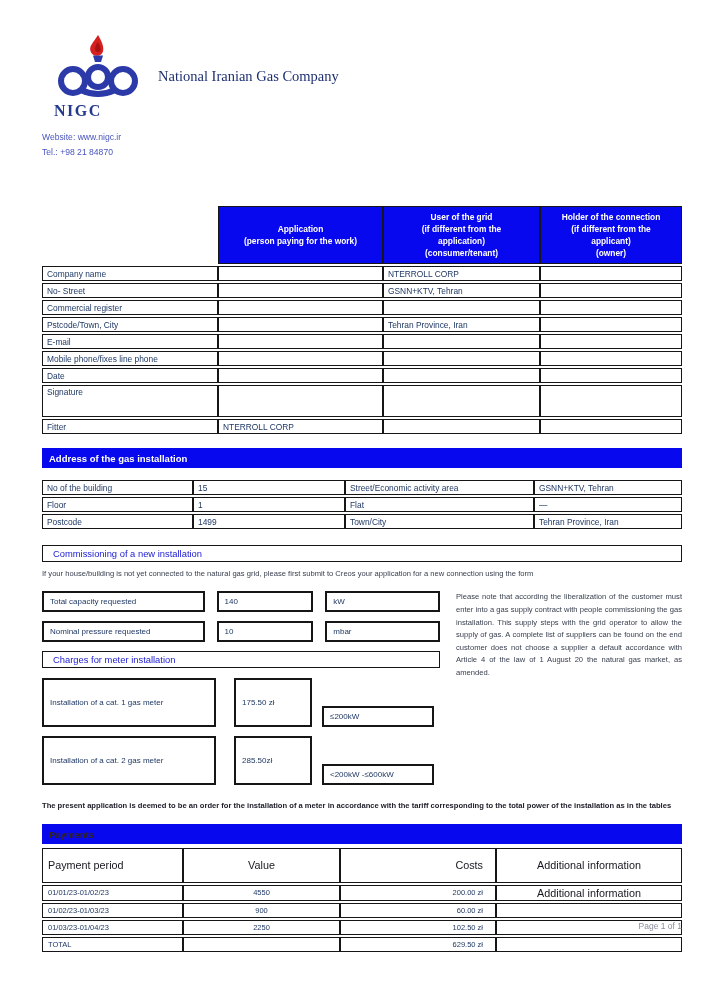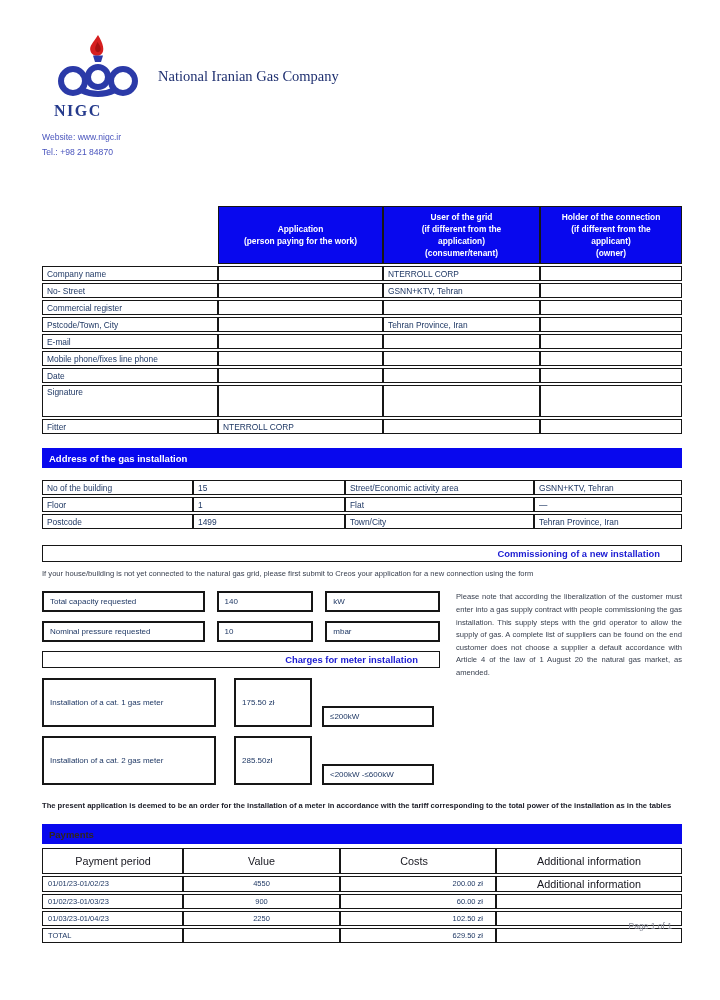--- a/index.html
+++ b/index.html
@@ -26,50 +26,50 @@
     overflow:hidden; white-space:nowrap; }
   table.doc th.blank { border:none; background:transparent; }
   table.doc th.hd { background:#0808ee; color:#ffffff; font-weight:bold; text-align:center;
     white-space:pre-line; line-height:1.45; height:58px; padding:2px 5px; }
   .main tbody tr:nth-of-type(8) td { height:32px; vertical-align:top; }
 
   .banner { width:640px; background:#0808ee; color:#ffffff; font-weight:bold;
     font-size:9.5px; padding:5px 7px 4px 7px; }
   .banner.darkText { color:#32261c; }
 
-  .titleBox { width:640px; border:1.6px solid #161616; color:#1a1ad2; font-weight:bold;
-    font-size:9.4px; padding:2px 21px;text-align:right; }
+  .titleBox { width:640px; border:1.6px solid #161616; color:#1a1ad2; font-weight:normal;
+    font-size:9.4px; padding:2px 10px; }
   .titleBox.half { width:100%; }
 
   .para { font-size:7.6px; color:#39404f; line-height:1.5; }
 
   .twocol { display:flex; margin-top:12px; }
   .leftcol { width:398px; flex:none; }
   .noteCol { margin-left:16px; width:228px; font-size:7.6px; color:#39404f;
     text-align:justify; line-height:1.66; }
 
   .fieldrow { display:flex; margin-bottom:9px; align-items:stretch; }
   .fbox { border:2px solid #161616; font-size:8px; color:#1f3864;
     padding:2px 6px; display:flex; align-items:center; min-height:21px; }
   .cap .lab { width:163px; }
   .cap .val { width:97px;  margin-left:12px; }
   .cap .unit{ width:115px; margin-left:12px; }
   .chg .lab { width:174px; }
   .chg .val { width:78px;  margin-left:18px; }
   .chg .unit{ width:112px; margin-left:10px;margin-top:28px; }
 
   
-  table.pay td.hd { font-size:10.8px; color:#17171f; height:26px;text-align:center; }
+  table.pay td.hd { font-size:10.8px; color:#17171f; height:35px; }
   table.pay td { font-size:7.5px; }
   table.pay .period { padding-left:5px; }
   table.pay .value  { text-align:center; }
   table.pay .costs  { text-align:right; padding-right:12px; }
   table.pay .info   { text-align:center; font-size:10.8px; color:#17171f; }
 
-  .pageFoot { position:absolute; top:921px; right:48px; font-size:8.5px; color:#8b8e9b; }
+  .pageFoot { position:absolute; top:921px; right:38px; font-size:8.5px; color:#8b8e9b; }
 
   .mt6{margin-top:6px}.mt10{margin-top:10px}.mt12{margin-top:12px}
   .mt14{margin-top:14px}.mt44{margin-top:44px}
 </style>
 </head>
 <body>
 
 <div class="page">
 
   <div class="hdr">

